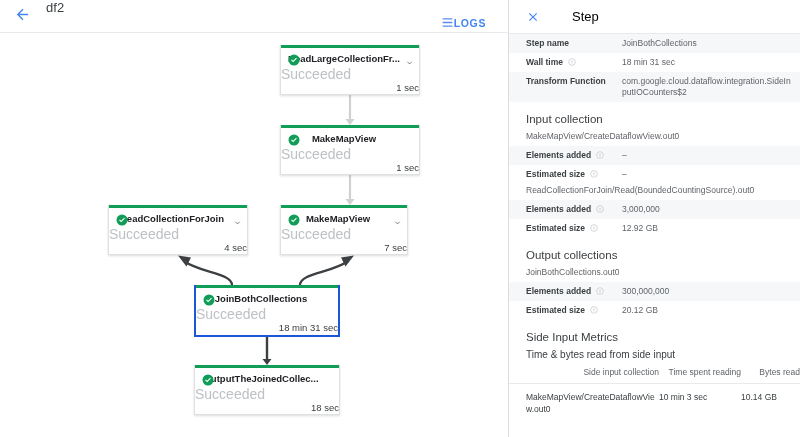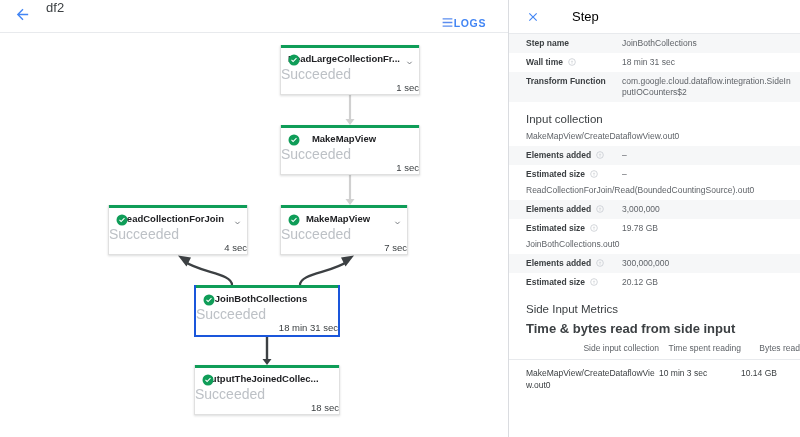--- a/index.html
+++ b/index.html
@@ -177,21 +177,21 @@
   }
   .help-dot {
     display: inline-block;
     width: 8px; height: 8px;
     margin-left: 5px;
     vertical-align: -1px;
     cursor: pointer;
   }
 
   .sim-sub {
-    font-size: 13px; font-weight: bold;
+    font-size: 10px; font-weight: normal;
     color: #3c4043;
     padding: 1px 0 3px 17px;
   }
   table.sim { width: 100%; border-collapse: collapse; table-layout: fixed; }
   table.sim th {
     font-size: 8.5px; font-weight: normal;
     color: #5f6368;
     text-align: right;
     padding: 4px 0 5px 0;
     border-bottom: 1px solid #e8eaed;
@@ -402,26 +402,27 @@
                     <circle cx="12" cy="17" r="1.3" fill="#c8ccd0"></circle>
                   </svg></td>
                 <td class="v">3,000,000</td>
               </tr>
               <tr>
                 <td class="k">Estimated size<svg class="help-dot" viewBox="0 0 24 24" aria-hidden="true">
                     <circle cx="12" cy="12" r="10" fill="none" stroke="#c8ccd0" stroke-width="2.4"></circle>
                     <path d="M12 14.2v-.9c0-1.1 1.9-1.4 1.9-3 0-1.1-.85-1.9-1.9-1.9s-1.9.8-1.9 1.9" stroke="#c8ccd0" stroke-width="2" fill="none" stroke-linecap="round"></path>
                     <circle cx="12" cy="17" r="1.3" fill="#c8ccd0"></circle>
                   </svg></td>
-                <td class="v">19.78 GB</td>
+                <td class="v">12.92 GB</td>
               </tr>
             </tbody>
           </table>
         </div>
 
+      <div class="section-title">Output collections</div>
       <div id="output-groups">
           <div class="collection-name">JoinBothCollections.out0</div>
           <table class="kv">
             <tbody>
               <tr class="zebra">
                 <td class="k">Elements added<svg class="help-dot" viewBox="0 0 24 24" aria-hidden="true">
                     <circle cx="12" cy="12" r="10" fill="none" stroke="#c8ccd0" stroke-width="2.4"></circle>
                     <path d="M12 14.2v-.9c0-1.1 1.9-1.4 1.9-3 0-1.1-.85-1.9-1.9-1.9s-1.9.8-1.9 1.9" stroke="#c8ccd0" stroke-width="2" fill="none" stroke-linecap="round"></path>
                     <circle cx="12" cy="17" r="1.3" fill="#c8ccd0"></circle>
                   </svg></td>

